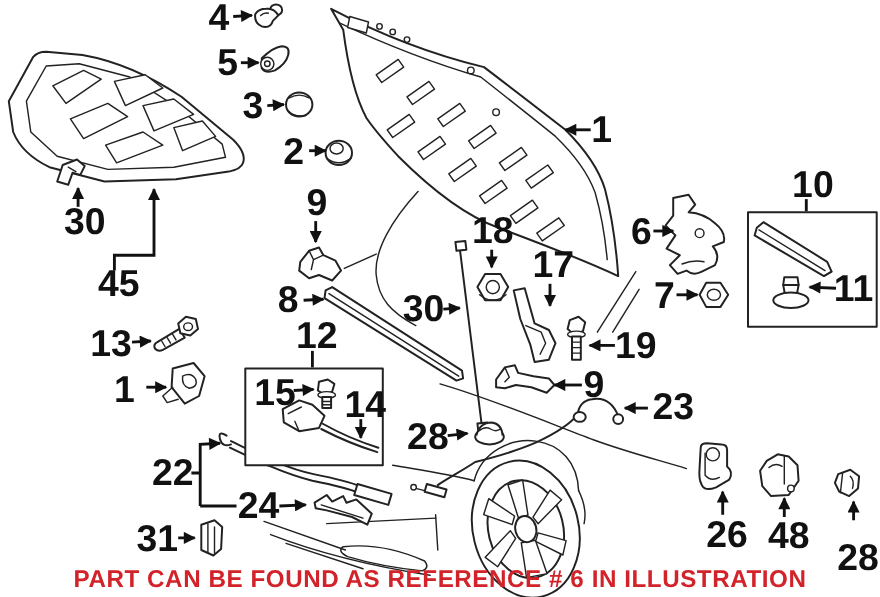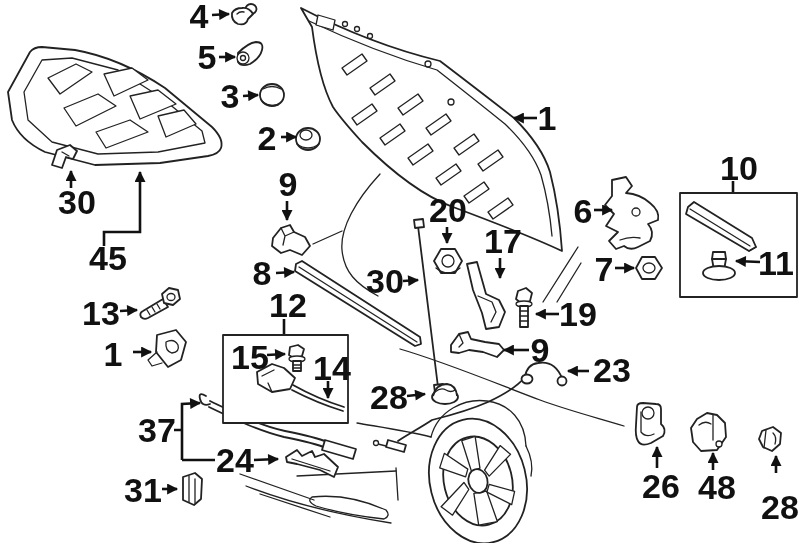--- a/index.html
+++ b/index.html
@@ -305,27 +305,28 @@
 <div class="co" style="left:540px;top:350px">9</div>
 <div class="co" style="left:739px;top:168px">10</div>
 <div class="co" style="left:776px;top:263px">11</div>
 <div class="co" style="left:288px;top:305px">12</div>
 <div class="co" style="left:101px;top:313px">13</div>
 <div class="co" style="left:332px;top:368px">14</div>
 <div class="co" style="left:250px;top:357px">15</div>
 <div class="co" style="left:113px;top:354px">1</div>
 <div class="co" style="left:503px;top:241px">17</div>
 <div class="co" style="left:578px;top:314px">19</div>
-<div class="co" style="left:448px;top:210px">20</div>
+<div class="co" style="left:448px;top:210px">18</div>
 <div class="co" style="left:385px;top:281px">30</div>
 <div class="co" style="left:389px;top:397px">28</div>
-<div class="co" style="left:157px;top:430px">37</div>
+<div class="co" style="left:157px;top:430px">22</div>
 <div class="co" style="left:612px;top:370px">23</div>
 <div class="co" style="left:235px;top:460px">24</div>
 <div class="co" style="left:143px;top:490px">31</div>
 <div class="co" style="left:661px;top:486px">26</div>
 <div class="co" style="left:717px;top:487px">48</div>
 <div class="co" style="left:780px;top:507px">28</div>
 <div class="co" style="left:108px;top:258px">45</div>
 <div class="co" style="left:77px;top:202px">30</div>
 
+<div class="note">PART CAN BE FOUND AS REFERENCE # 6 IN ILLUSTRATION</div>
 
 </div>
 
 </body></html>

